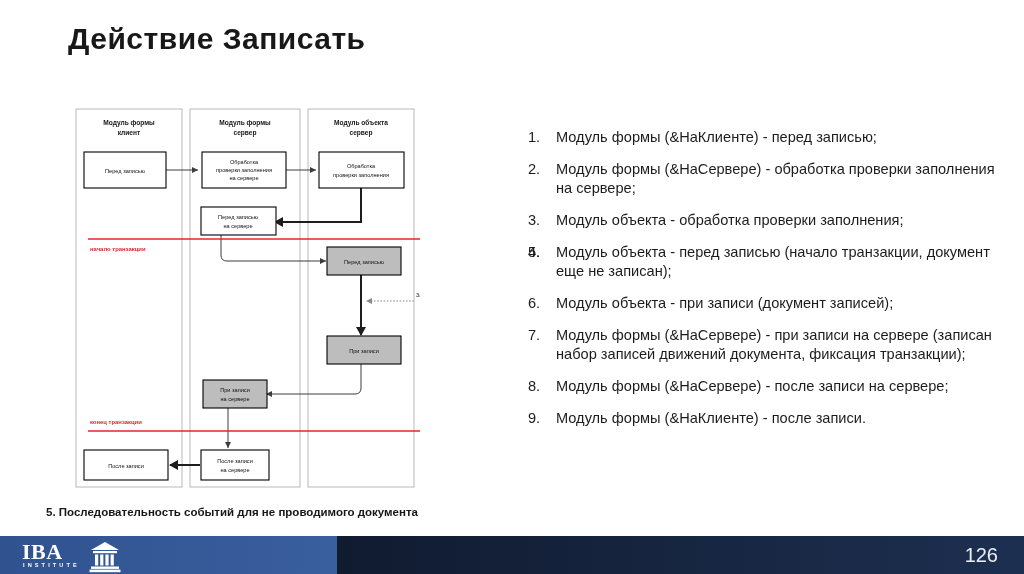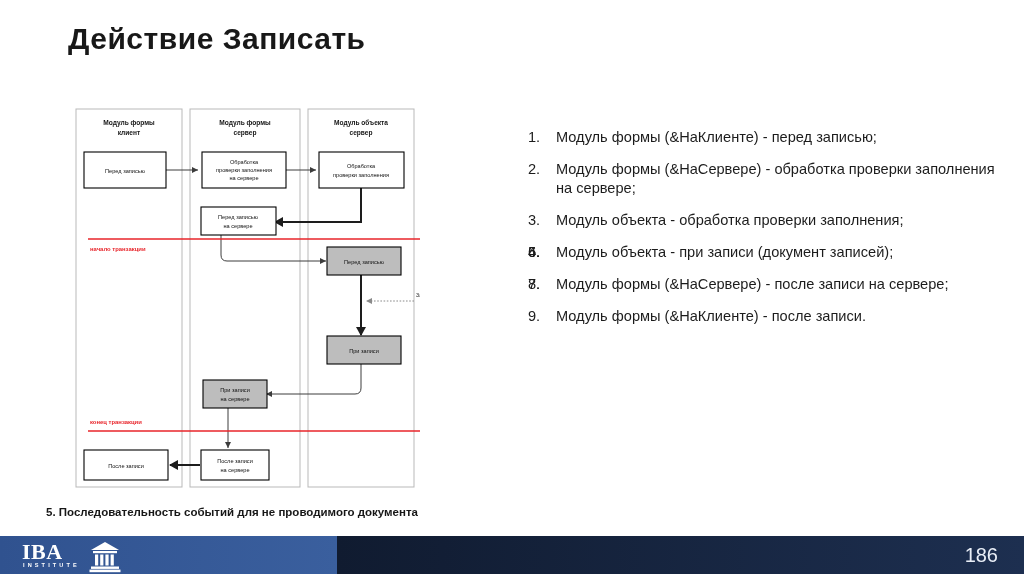--- a/index.html
+++ b/index.html
@@ -336,27 +336,27 @@
   <li>
     <span class="num">2.</span><span>Модуль формы (&amp;НаСервере) - обработка проверки заполнения на сервере;</span>
   </li>
   <li>
     <span class="num">3.</span><span>Модуль объекта - обработка проверки заполнения;</span>
   </li>
   <li>
     <span class="num">4.</span>
   </li>
   <li>
-    <span class="num">5.</span>
+    <span class="num">5.</span><span>Модуль объекта - перед записью (начало транзакции, документ еще не записан);</span>
   </li>
   <li>
     <span class="num">6.</span><span>Модуль объекта - при записи (документ записей);</span>
   </li>
   <li>
-    <span class="num">7.</span>
+    <span class="num">7.</span><span>Модуль формы (&amp;НаСервере) - при записи на сервере (записан набор записей движений документа, фиксация транзакции);</span>
   </li>
   <li>
     <span class="num">8.</span><span>Модуль формы (&amp;НаСервере) - после записи на сервере;</span>
   </li>
   <li>
     <span class="num">9.</span><span>Модуль формы (&amp;НаКлиенте) - после записи.</span>
   </li>
 </ol>
 
 <div id="footer">
@@ -371,14 +371,14 @@
       <rect x="5" y="11" width="24" height="2.2" fill="#ffffff"></rect>
       <rect x="7" y="14.5" width="3.2" height="11" fill="#ffffff"></rect>
       <rect x="12.2" y="14.5" width="3.2" height="11" fill="#ffffff"></rect>
       <rect x="17.4" y="14.5" width="3.2" height="11" fill="#ffffff"></rect>
       <rect x="22.6" y="14.5" width="3.2" height="11" fill="#ffffff"></rect>
       <rect x="3" y="26.5" width="28" height="2.4" fill="#ffffff"></rect>
       <rect x="1.5" y="29.6" width="31" height="2.6" fill="#ffffff"></rect>
     </svg>
   </div>
 
-  <div id="page-number">186</div>
+  <div id="page-number">126</div>
 </div>
 
 </body></html>

